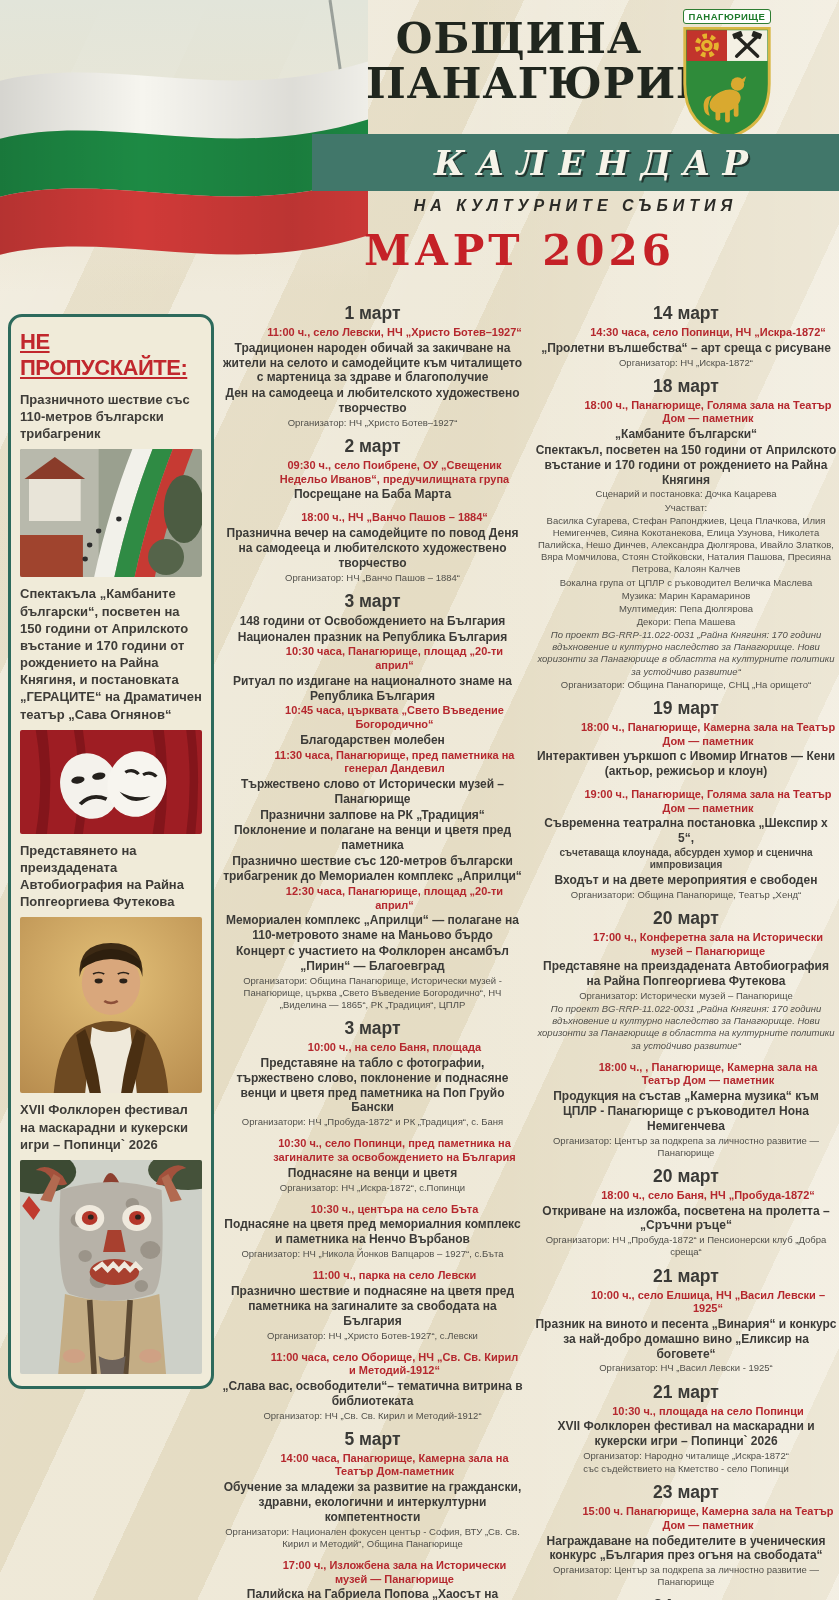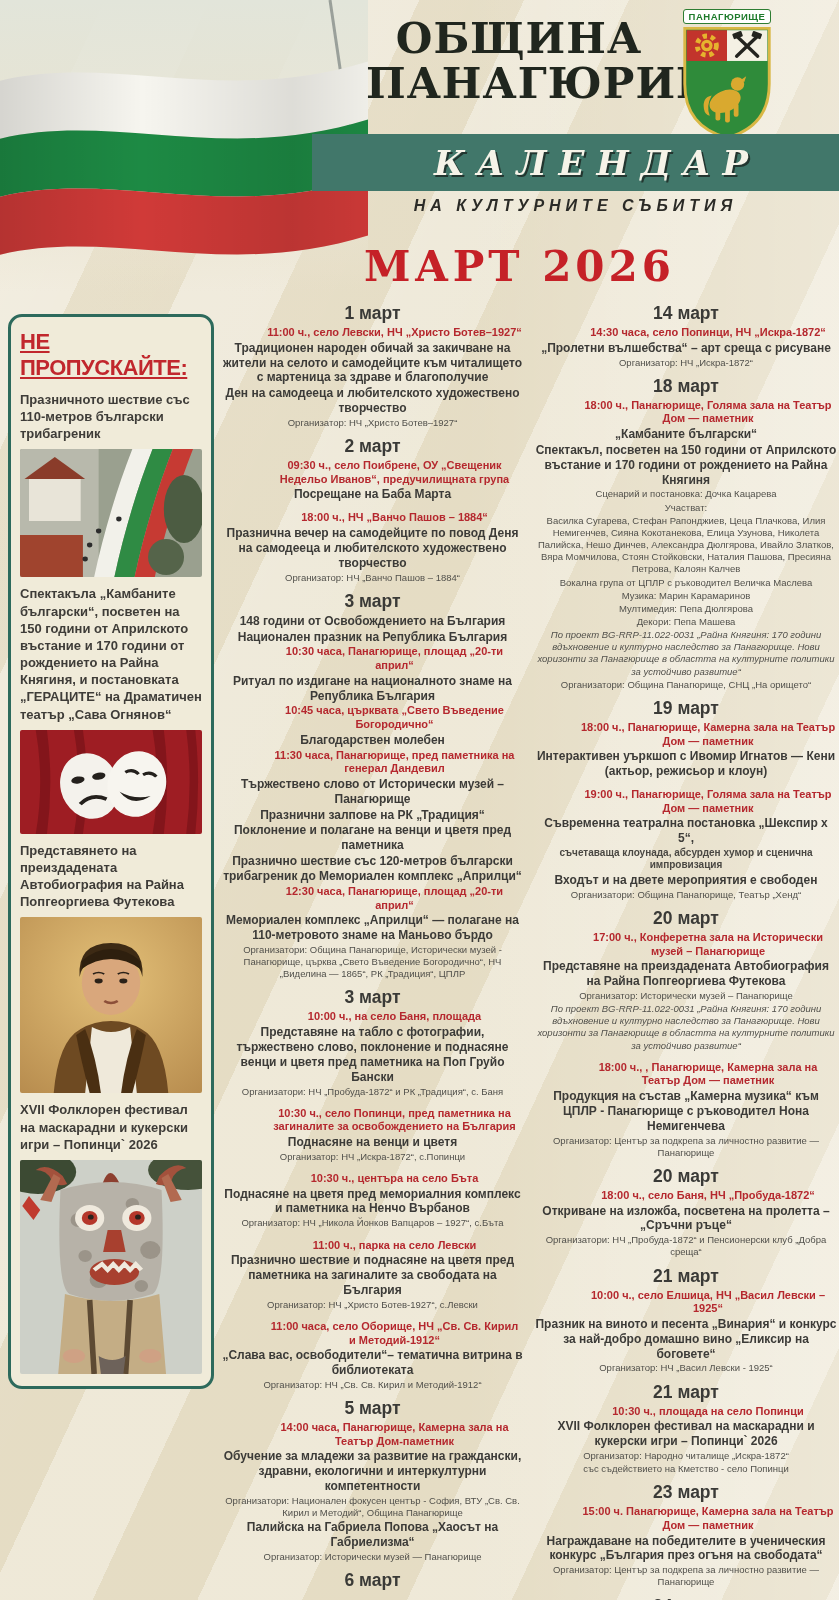--- a/index.html
+++ b/index.html
@@ -20,21 +20,21 @@
   .coat-label{display:inline-block;background:#fff;border:1px solid #2e7d32;border-radius:3px;
         color:#1d7a2a;font-weight:700;font-size:9.5px;letter-spacing:.5px;padding:1px 5px;margin-bottom:2px;}
   .banner{position:absolute;left:312px;right:0;top:134px;height:57px;background:#41776a;
         display:flex;align-items:center;justify-content:center;}
   .banner-word{font-family:"DejaVu Serif","Liberation Serif",serif;font-style:italic;font-weight:700;
         font-size:34px;color:#f6f3e8;letter-spacing:12px;text-shadow:2px 2px 0 #233630;white-space:nowrap;margin-left:43px;}
   .subtitle{position:absolute;left:312px;right:0;top:197px;text-align:center;
         font-style:italic;font-weight:700;font-size:16px;letter-spacing:5px;color:#2b2b27;white-space:nowrap;}
   .month{position:absolute;left:260px;right:60px;top:226px;text-align:center;
         font-family:"DejaVu Serif","Liberation Serif",serif;font-weight:700;
-        font-size:42px;letter-spacing:4px;color:#c52127;margin-top:16px;}
+        font-size:42px;letter-spacing:4px;color:#c52127;}
   
   .content{position:absolute;left:0;top:292px;width:839px;height:1308px;display:flex;overflow:hidden;}
   .sidebar{flex:0 0 182px;margin:22px 0 0 8px;align-self:flex-start;
         border:3px solid #2d6a5c;border-radius:14px;background:#f0ebd9;padding:10px 9px 12px;}
   .sb-head{color:#c1272d;font-weight:700;font-size:22px;letter-spacing:-.5px;
         text-decoration:underline;margin:2px 0 10px;}
   .sb-text{color:#3e3c38;font-weight:700;font-size:13px;line-height:1.32;margin:8px 0 7px;}
   .ph{display:block;width:100%;border-radius:2px;}
   
   .col{flex:0 0 301px;padding:4px 2px 0 8px;}
@@ -248,20 +248,21 @@
           <div class="blk title">Ритуал по издигане на националното знаме на Република България</div>
           <div class="blk time">10:45 часа, църквата „Свето Въведение Богородично“</div>
           <div class="blk title">Благодарствен молебен</div>
           <div class="blk time">11:30 часа, Панагюрище, пред паметника на генерал Дандевил</div>
           <div class="blk title">Тържествено слово от Исторически музей – Панагюрище</div>
           <div class="blk title">Празнични залпове на РК „Традиция“</div>
           <div class="blk title">Поклонение и полагане на венци и цветя пред паметника</div>
           <div class="blk title">Празнично шествие със 120-метров български трибагреник до Мемориален комплекс „Априлци“</div>
           <div class="blk time">12:30 часа, Панагюрище, площад „20-ти април“</div>
           <div class="blk title">Мемориален комплекс „Априлци“ — полагане на 110-метровото знаме на Маньово бърдо</div>
+          <div class="blk title">Концерт с участието на Фолклорен ансамбъл „Пирин“ — Благоевград</div>
           <div class="blk org">Организатори: Община Панагюрище, Исторически музей - Панагюрище, църква „Свето Въведение Богородично“, НЧ „Виделина — 1865“, РК „Традиция“, ЦПЛР</div>
         </section>
         <section class="event-group">
           <div class="date">3 март</div>
           <div class="blk time">10:00 ч., на село Баня, площада</div>
           <div class="blk title">Представяне на табло с фотографии, тържествено слово, поклонение и поднасяне венци и цветя пред паметника на Поп Груйо Бански</div>
           <div class="blk org">Организатори: НЧ „Пробуда-1872“ и РК „Традиция“, с. Баня</div>
           <div class="blk time gap">10:30 ч., село Попинци, пред паметника на загиналите за освобождението на България</div>
           <div class="blk title">Поднасяне на венци и цветя</div>
           <div class="blk org">Организатор: НЧ „Искра-1872“, с.Попинци</div>
@@ -273,20 +274,21 @@
           <div class="blk org">Организатор: НЧ „Христо Ботев-1927“, с.Левски</div>
           <div class="blk time gap">11:00 часа, село Оборище, НЧ „Св. Св. Кирил и Методий-1912“</div>
           <div class="blk title">„Слава вас, освободители“– тематична витрина в библиотеката</div>
           <div class="blk org">Организатор: НЧ „Св. Св. Кирил и Методий-1912“</div>
         </section>
         <section class="event-group">
           <div class="date">5 март</div>
           <div class="blk time">14:00 часа, Панагюрище, Камерна зала на Театър Дом-паметник</div>
           <div class="blk title">Обучение за младежи за развитие на граждански, здравни, екологични и интеркултурни компетентности</div>
           <div class="blk org">Организатори: Национален фокусен център - София, ВТУ „Св. Св. Кирил и Методий“, Община Панагюрище</div>
+          <div class="blk time gap">17:00 ч., Изложбена зала на Исторически музей — Панагюрище</div>
           <div class="blk title">Палийска на Габриела Попова „Хаосът на Габриелизма“</div>
           <div class="blk org">Организатор: Исторически музей — Панагюрище</div>
         </section>
         <section class="event-group">
           <div class="date">6 март</div>
         </section>
       </main>
     <main id="col2" class="col col2">
         <section class="event-group">
           <div class="date">14 март</div>

